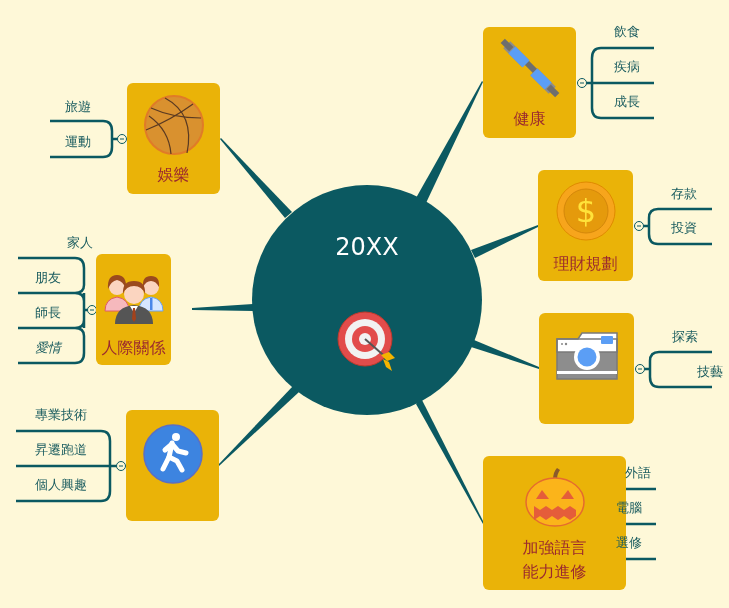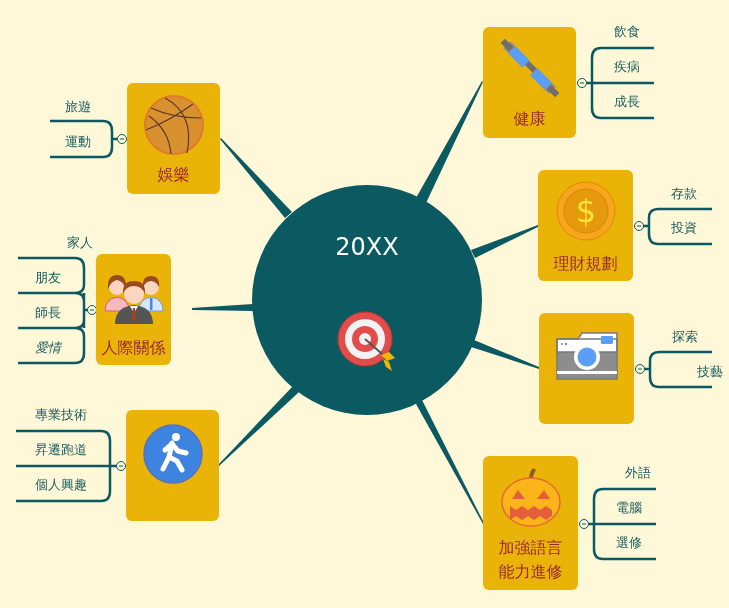--- a/index.html
+++ b/index.html
@@ -151,21 +151,21 @@
       <rect x="45" y="6" width="12" height="8" rx="1" fill="#5b9ef5"></rect>
       <circle cx="6" cy="14" r="1" fill="#888"></circle>
         <circle cx="10" cy="14" r="1.2" fill="#888"></circle>
       <circle cx="31" cy="27" r="13" fill="#ffffff"></circle>
       <circle cx="31" cy="27" r="9.5" fill="#5b9ef5"></circle>
     </svg>
   </div>
   <div class="leaf" style="left:663px;top:327px;width:44px;">探索</div>
   <div class="leaf" style="left:688px;top:362px;width:44px;">技藝</div>
 
-  <div class="node" style="left:483px;top:456px;width:95px;height:134px;">
+  <div class="node" style="left:483px;top:456px;width:95px;height:134px;padding-left:48px;">
     <svg class="icon" style="top:10px;width:62px;height:62px" viewBox="0 0 62 62">
       <path d="M29,14 Q29,6 33,2 L36,4 Q33,8 33,14 Z" fill="#8a5a2b"></path>
       <ellipse cx="31" cy="36" rx="29" ry="24" fill="#fbb41a" stroke="#e56b2f" stroke-width="1.5"></ellipse>
       <polygon points="12,33 18,24 25,33" fill="#e55d3a"></polygon>
       <polygon points="37,33 44,24 50,33" fill="#e55d3a"></polygon>
       <path d="M10,40 L16,44 L22,40 L28,44 L34,40 L40,44 L46,40 L52,44 L52,50 L46,54 L40,50 L34,54 L28,50 L22,54 L16,50 L10,54 Z" fill="#e55d3a"></path>
     </svg>
     <div class="label" style="top:80px">加強語言</div>
     <div class="label" style="top:104px">能力進修</div>
   </div>

